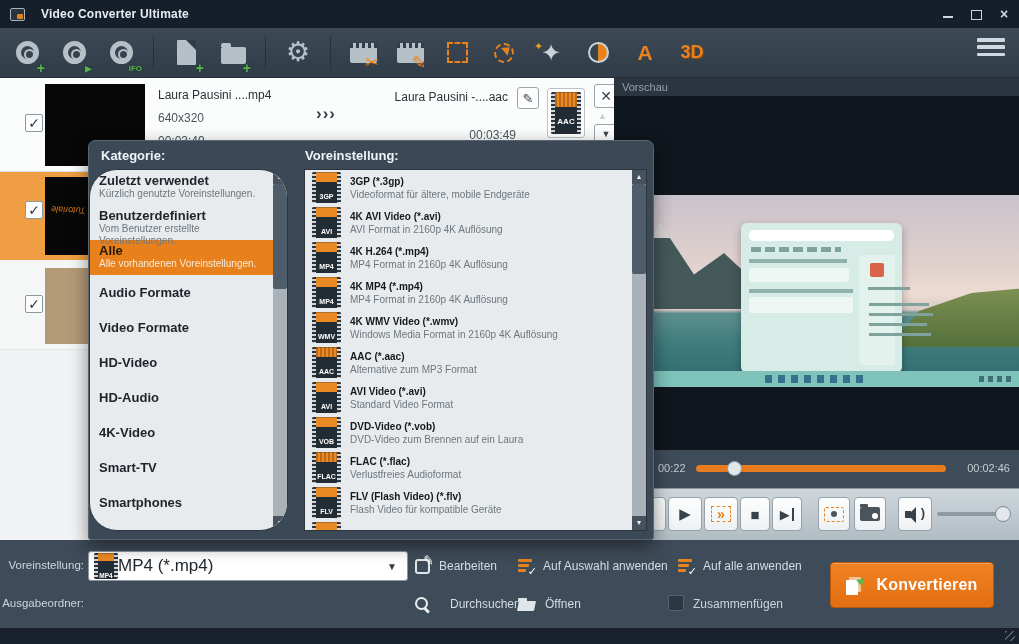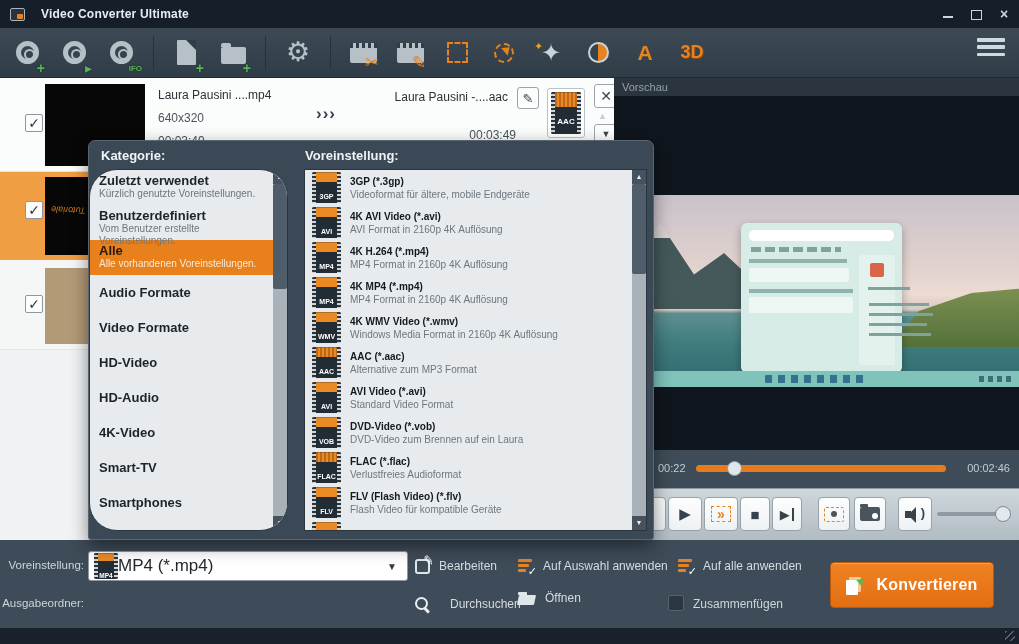--- a/index.html
+++ b/index.html
@@ -533,21 +533,21 @@
           <i></i>
         </span>
       <span>Auf alle anwenden</span>
     </div>
 
     <div class="blabel" style="top:57px;">Ausgabeordner:</div>
     <div class="textbtn" style="left:415px;top:50px;gap:20px;">
       <span class="magicon"></span>
       <span>Durchsuchen</span>
     </div>
-    <div class="textbtn" style="left:518px;top:44px;">
+    <div class="textbtn" style="left:518px;top:50px;">
       <span class="openfolder"></span>
       <span>Öffnen</span>
     </div>
     <div class="mergebox" style="left:668px;top:55px;"></div>
     <div class="mergelabel" style="left:693px;top:57px;">Zusammenfügen</div>
 
     <div class="convertbtn">
       <span class="convicon"></span>
       <span class="convlabel">Konvertieren</span>
     </div>

